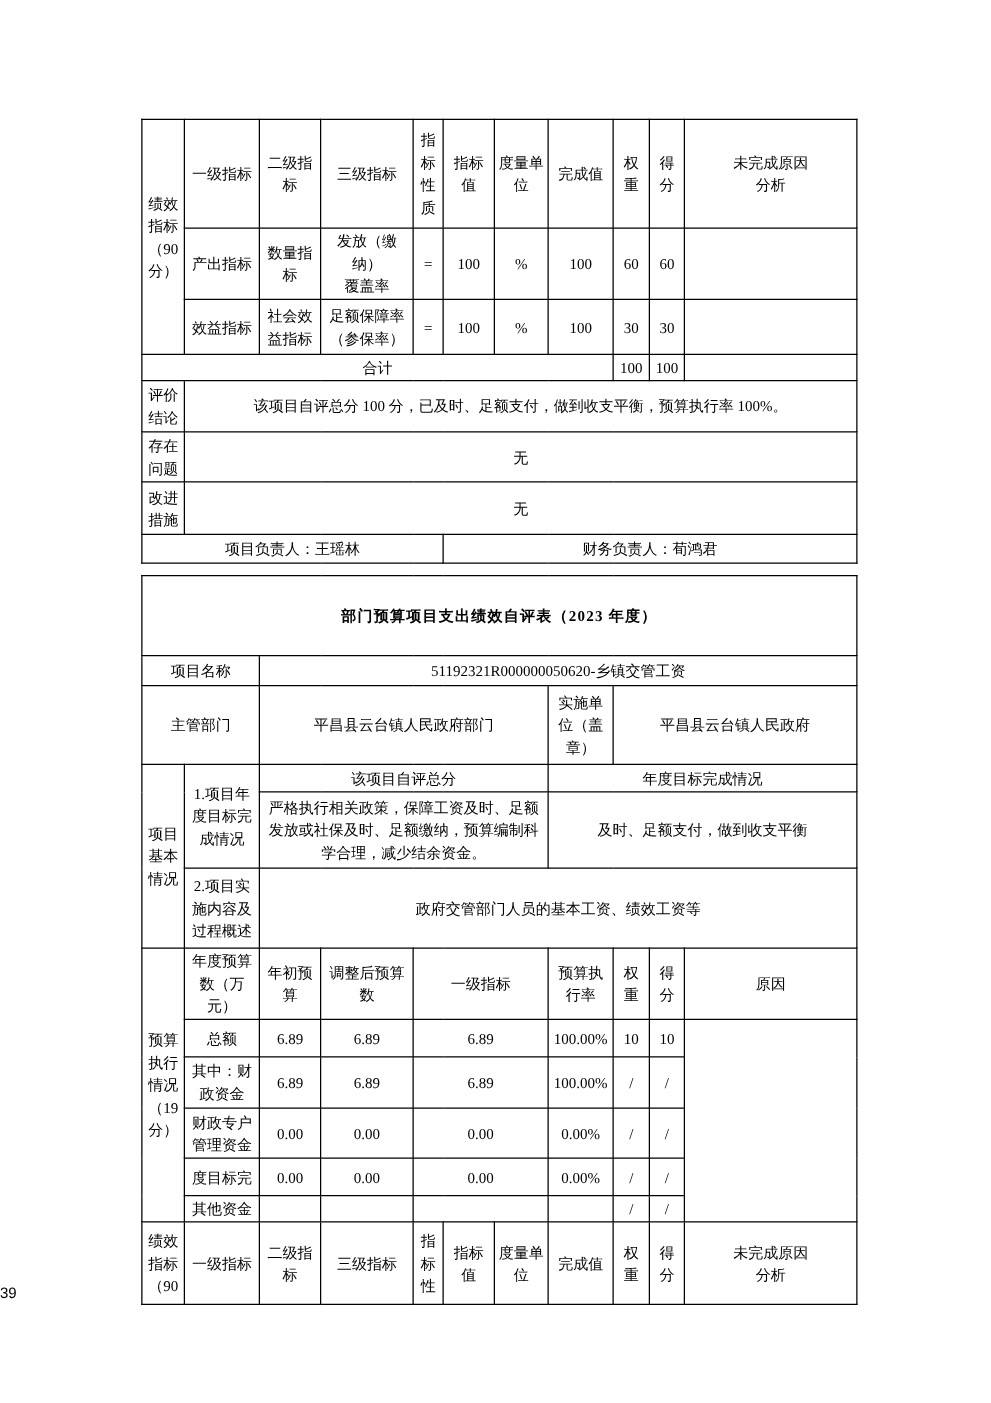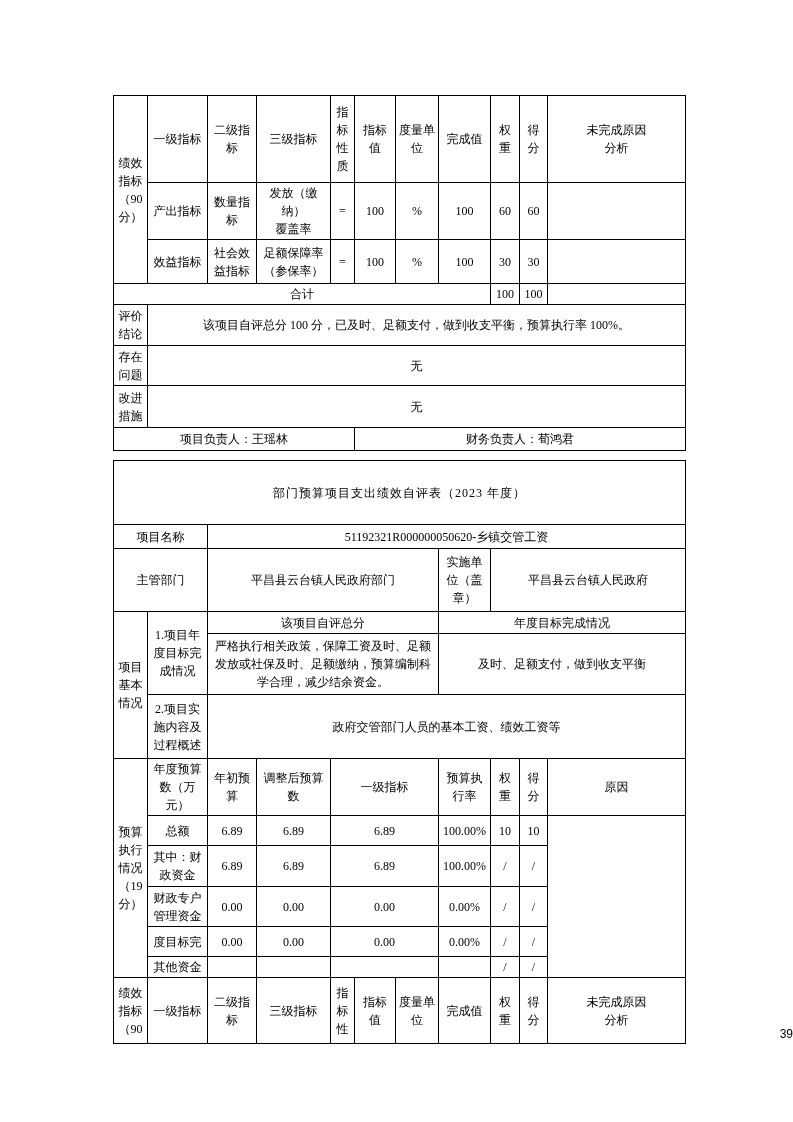--- a/index.html
+++ b/index.html
@@ -21,26 +21,26 @@
     border:1.5px solid #000;
     font-size:12px; line-height:1.5;
     text-align:center; vertical-align:middle;
     padding:1px 3px;
     white-space:pre-line;
     word-break:break-all;
     overflow:hidden;
   }
   td.l { text-align:left; padding-left:6px; }
   td.title-cell {
-    font-size:19px; font-weight:normal; letter-spacing:1px;
+    font-size:19px; font-weight:bold; letter-spacing:1px;
     word-break:keep-all;
   }
   .pageno {
     position:absolute; left:0; right:0; top:1027px;
-    text-align:right; font-size:12px;
+    text-align:left; font-size:12px;
     font-family:"Liberation Sans","DejaVu Sans",sans-serif;
   }
 </style>
 </head>
 <body>
 
 <div class="page">
 
   <table class="doc" style="top:95px">
     <colgroup>

